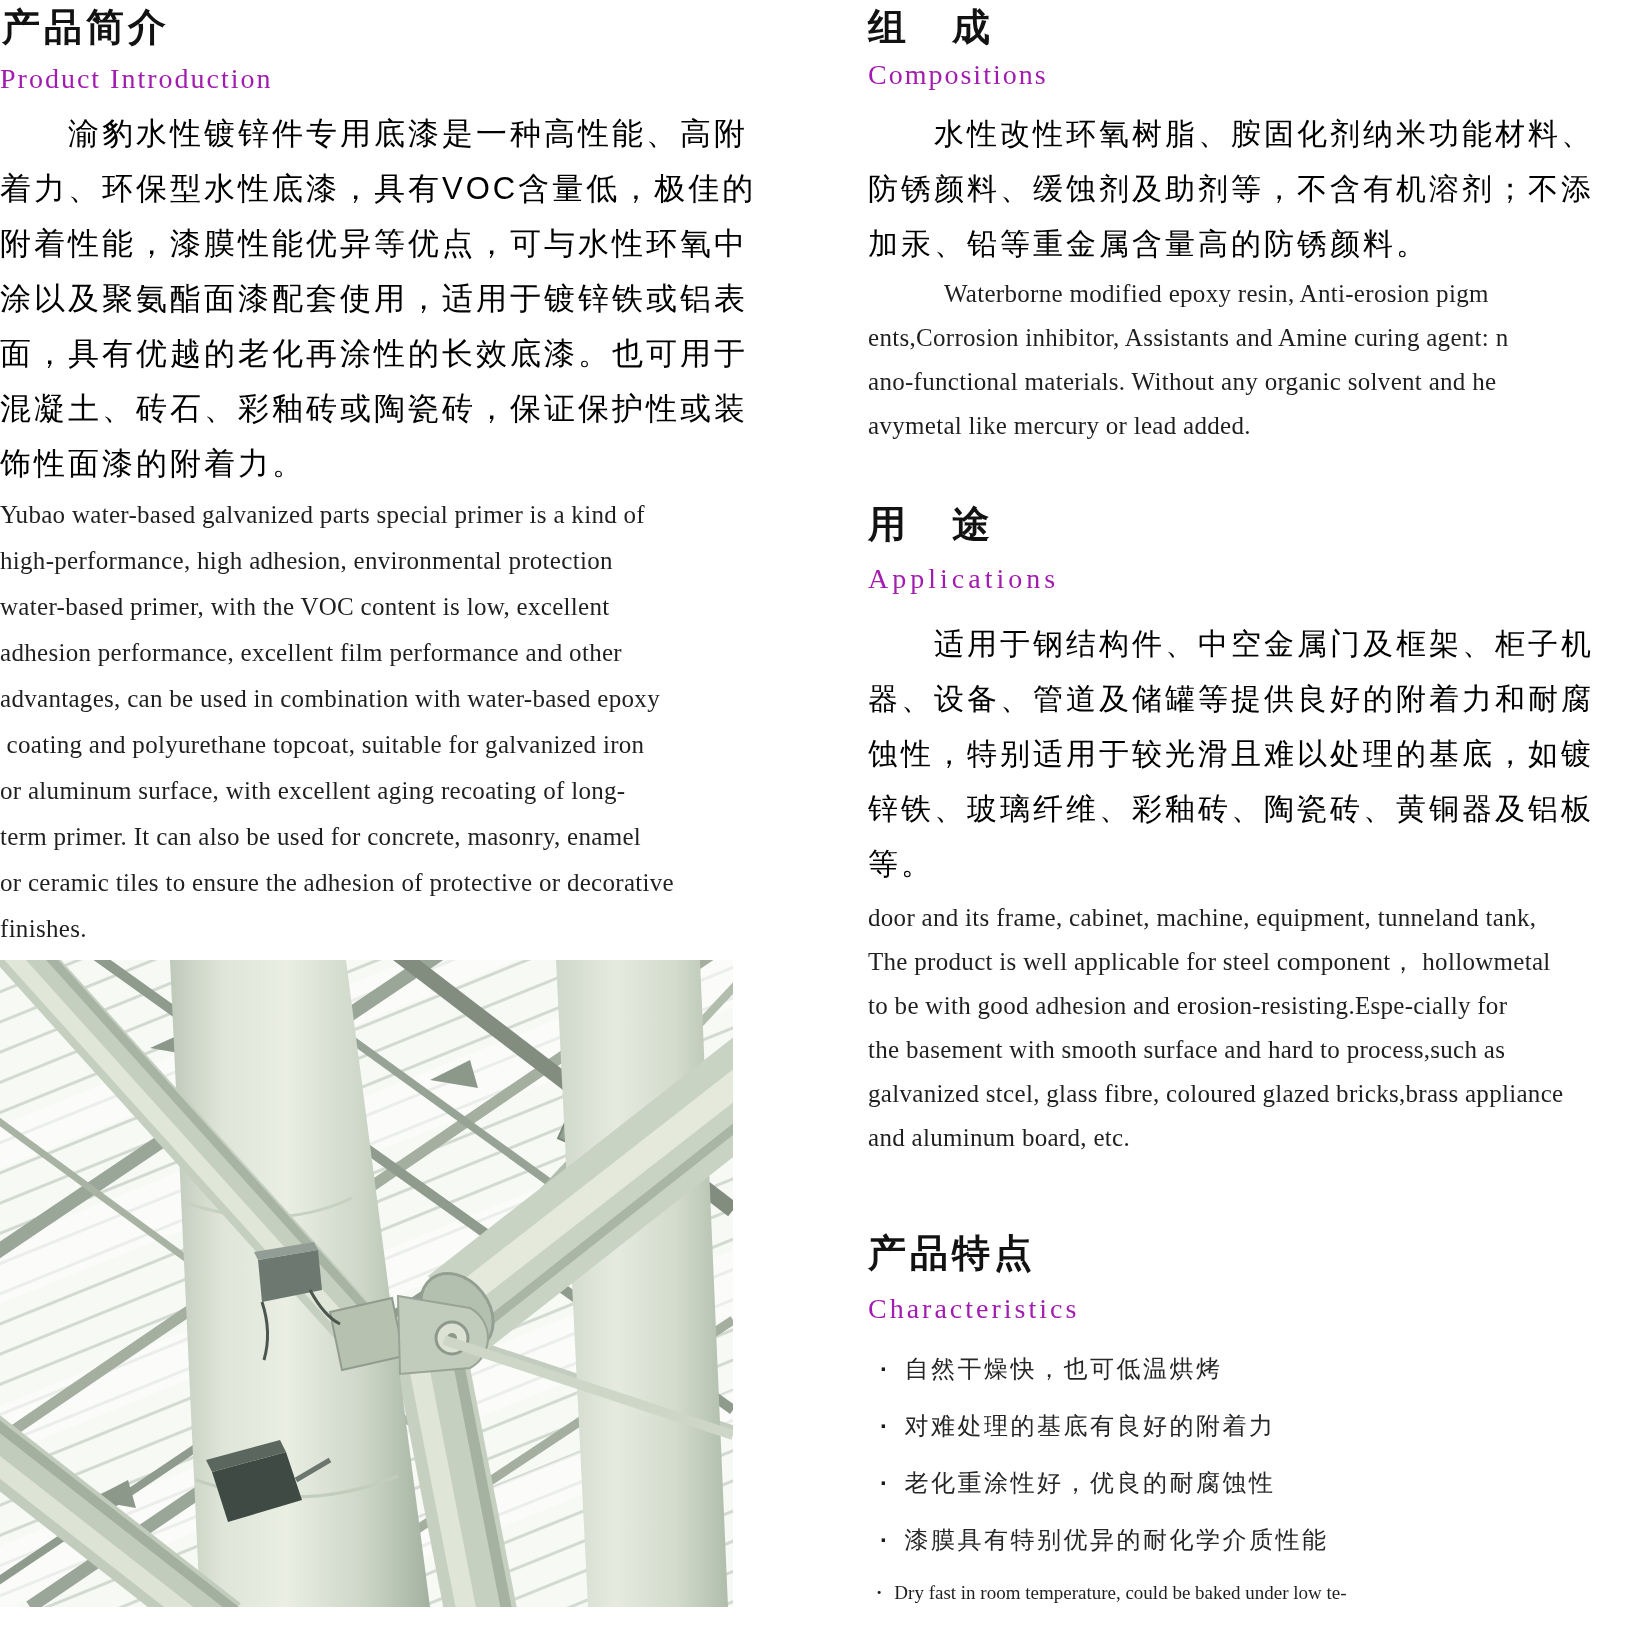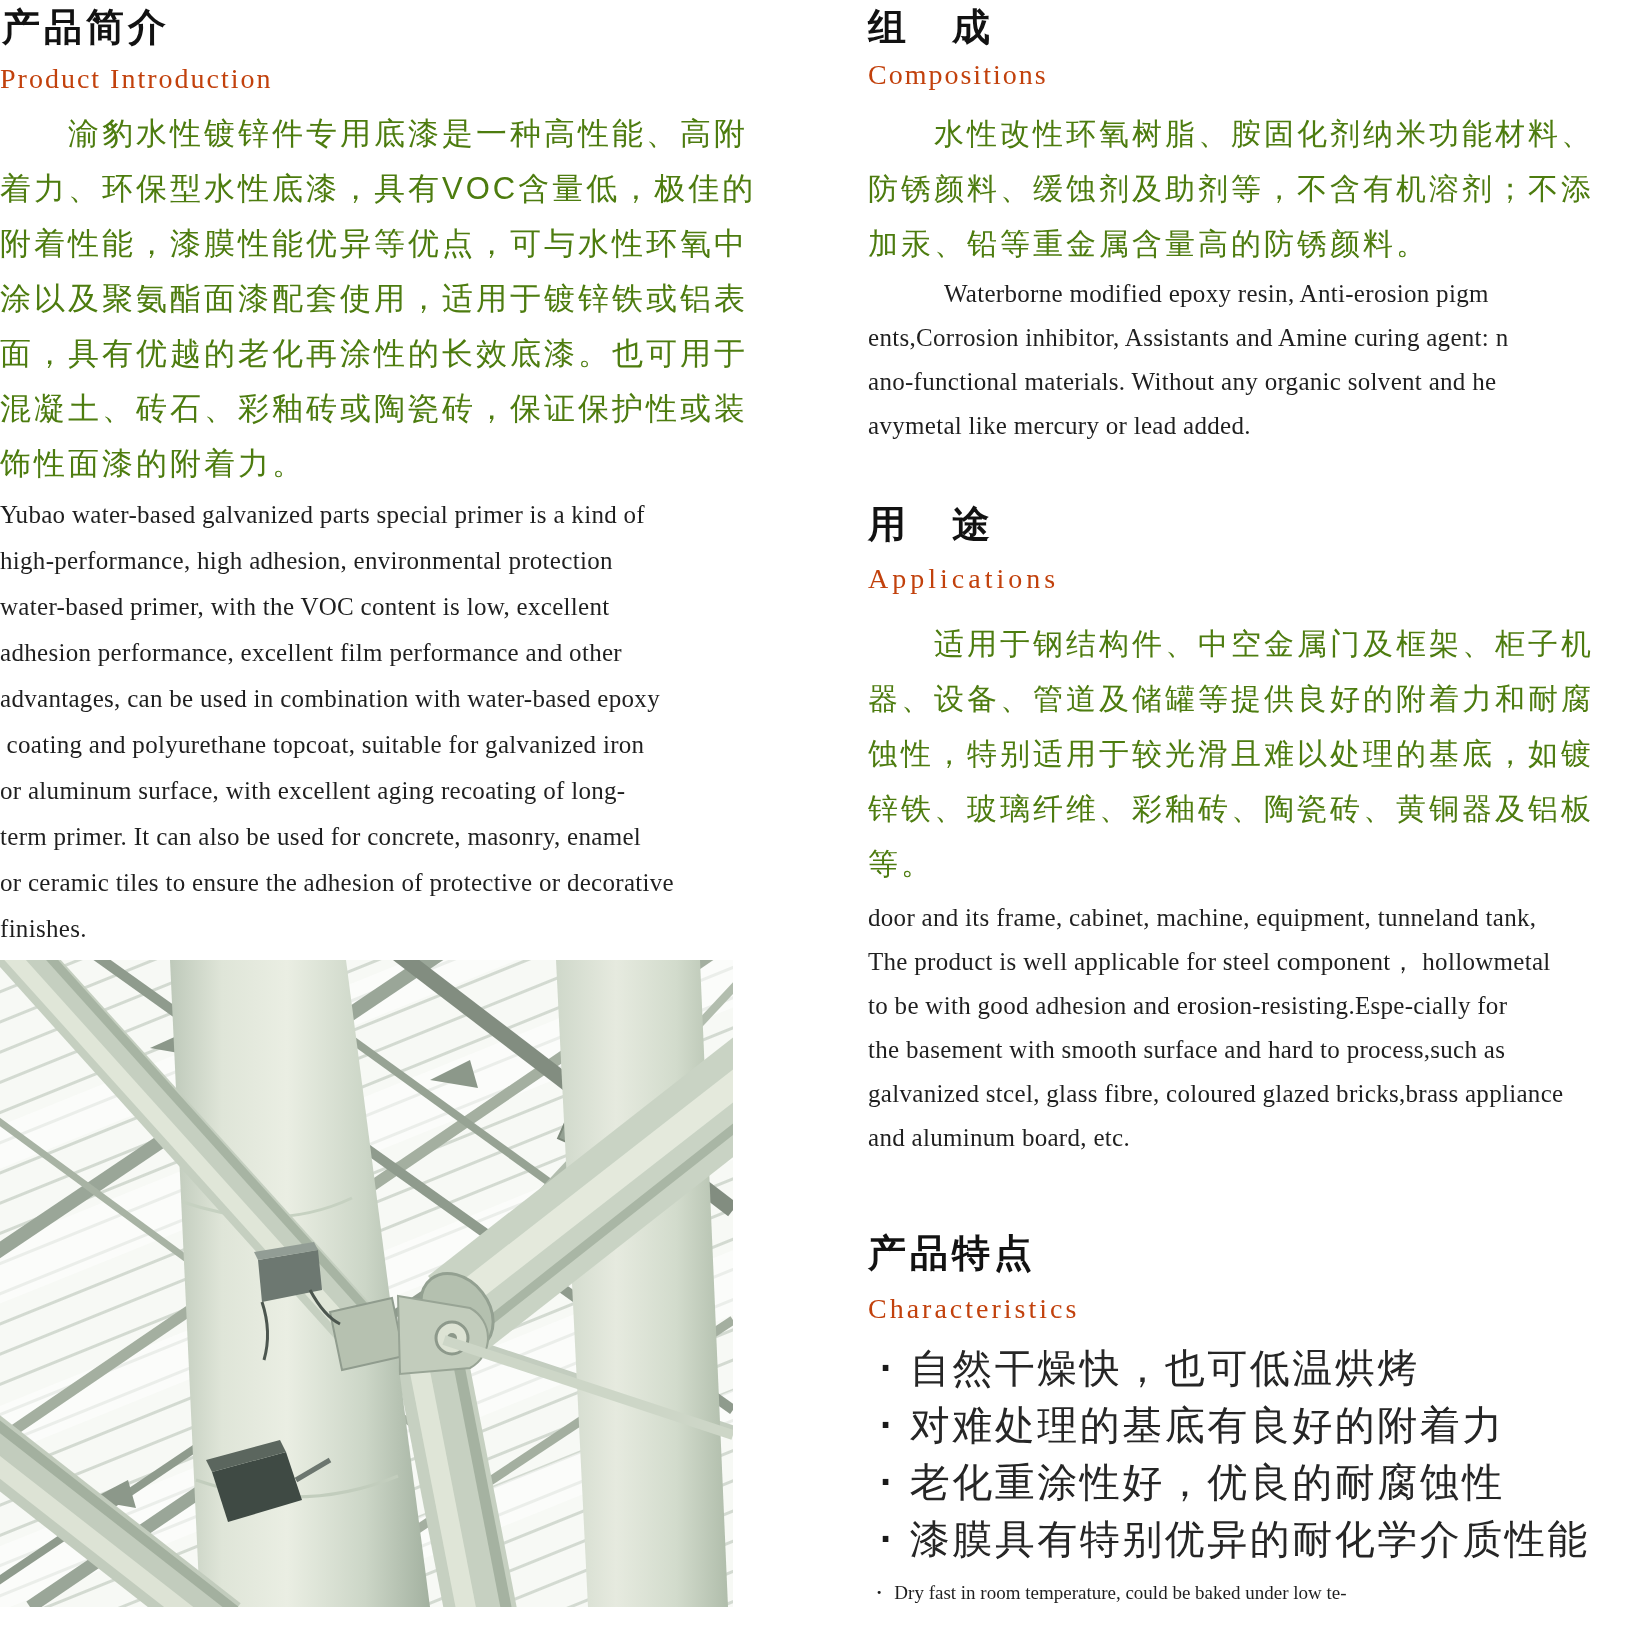--- a/index.html
+++ b/index.html
@@ -18,43 +18,43 @@
   .cn-h{
     position:absolute;margin:0;
     font-size:38px;line-height:42px;font-weight:700;
     letter-spacing:4px;color:#121212;
     font-family:"Liberation Sans","DejaVu Sans",sans-serif;
     white-space:pre;
   }
   .en-h{
     position:absolute;
     font-family:"Liberation Serif","DejaVu Serif",serif;
-    font-size:28px;line-height:34px;color:#c2410c;
+    font-size:28px;line-height:34px;color:#a21caf;
     letter-spacing:2px;white-space:pre;
   }
   .par{position:absolute;left:0;}
   .cnl{
     white-space:pre;
     font-family:"Liberation Sans","DejaVu Sans",sans-serif;
     font-size:31px;line-height:55px;height:55px;
-    letter-spacing:3px;color:#4d7c0f;font-weight:400;
+    letter-spacing:3px;color:#000000;font-weight:400;
   }
   .col-right .cnl{font-size:30px;}
   .enl{
     white-space:pre;
     font-family:"Liberation Serif","DejaVu Serif",serif;
     font-size:25px;line-height:46px;height:46px;
     color:#1f1f1f;letter-spacing:0.3px;
   }
   .col-right .enl{line-height:44px;height:44px;}
 
   .blt-cn{
     white-space:pre;
     font-family:"Liberation Sans","DejaVu Sans",sans-serif;
-    font-size:40px;line-height:57px;height:57px;
+    font-size:24px;line-height:57px;height:57px;
     letter-spacing:2.5px;color:#262626;
   }
   .blt-cn::before{content:"\00B7";font-weight:700;padding-right:14px;color:#1a1a1a;}
   .blt-en{
     white-space:pre;
     font-family:"Liberation Serif","DejaVu Serif",serif;
     font-size:19px;line-height:46px;height:46px;color:#1f1f1f;
   }
   .blt-en::before{content:"\00B7";font-weight:700;padding-right:12px;color:#1a1a1a;}
 

